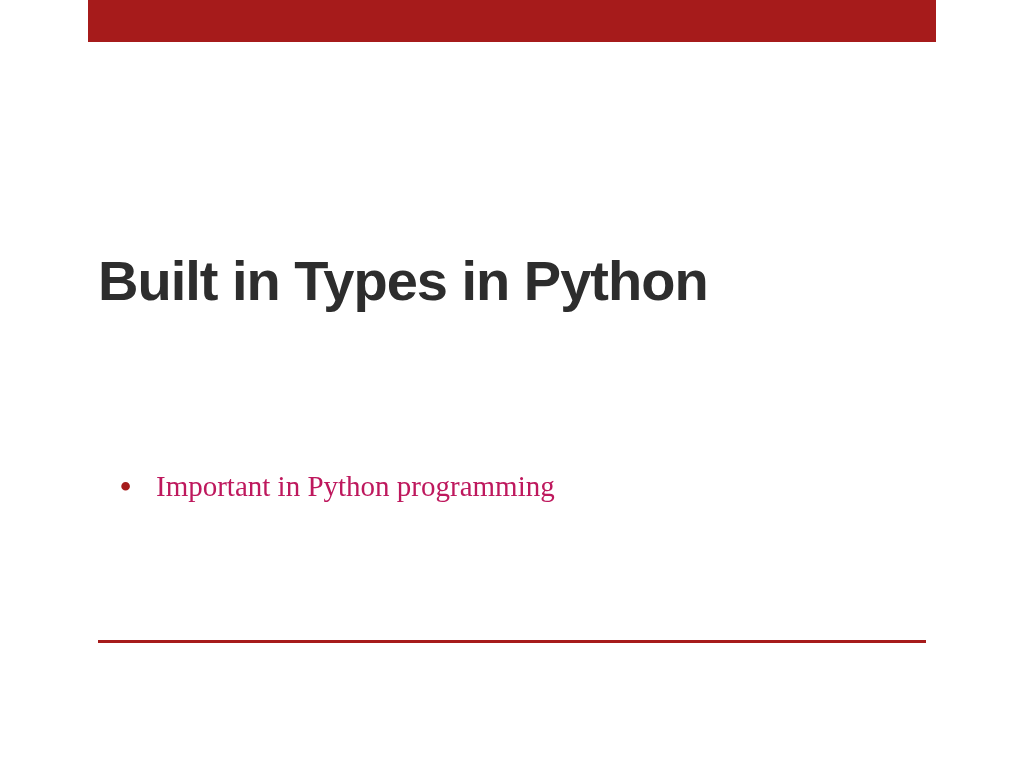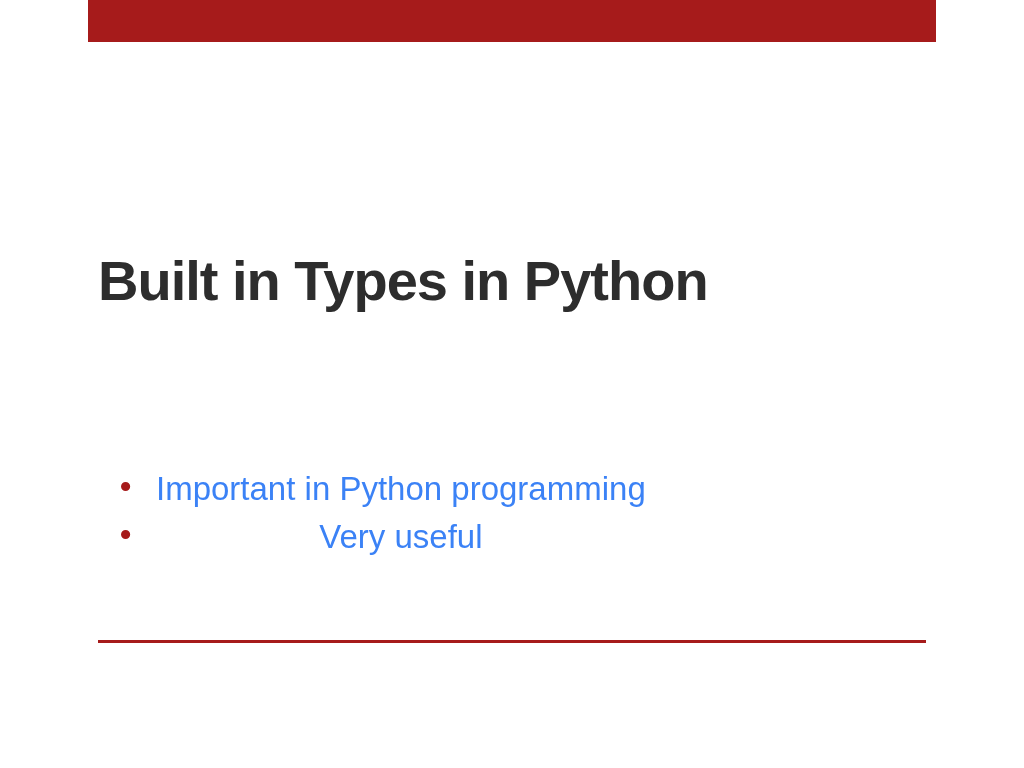--- a/index.html
+++ b/index.html
@@ -23,42 +23,41 @@
       height: 42px;
       background: #a61b1b;
     }
     .slide-content {
       position: absolute;
       top: 0;
       left: 0;
       width: 1012px;
       height: 768px;
       padding: 0 98px;
-      text-align: center;
     }
     .title {
       position: absolute;
       top: 248px;
       left: 98px;
       font-family: 'Arial Black', 'Helvetica Neue', Arial, sans-serif;
       font-weight: 900;
       font-size: 56px;
       color: #2d2d2d;
       letter-spacing: -1px;
     }
     .bullet-list {
       position: absolute;
       top: 466px;
       left: 120px;
       list-style: none;
     }
     .bullet-list li {
-      font-family: Liberation Sans, sans-serif;
-      font-size: 33px;
-      color: #3b82f6;
+      font-family: Liberation Serif, serif;
+      font-size: 29px;
+      color: #be185d;
       line-height: 1.4;
       padding-left: 36px;
       position: relative;
       margin-bottom: 2px;
     }
     .bullet-list li::before {
       content: "•";
       position: absolute;
       left: 0;
       top: -2px;
@@ -78,17 +77,16 @@
 </head>
 <body>
 
 <div class="top-bar"></div>
 
 <div class="slide-content">
   <h1 class="title">Built in Types in Python</h1>
 
   <ul class="bullet-list">
     <li>Important in Python programming</li>
-    <li>Very useful</li>
   </ul>
 
   <div class="divider"></div>
 </div>
 
 </body></html>

